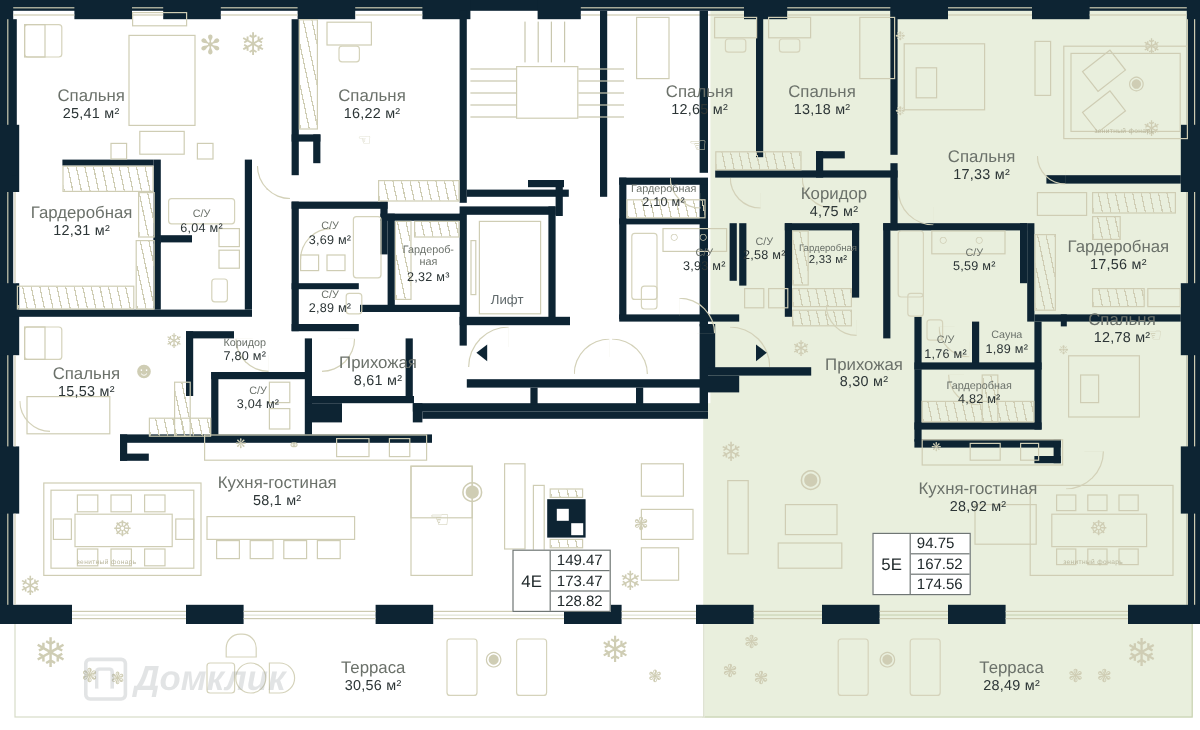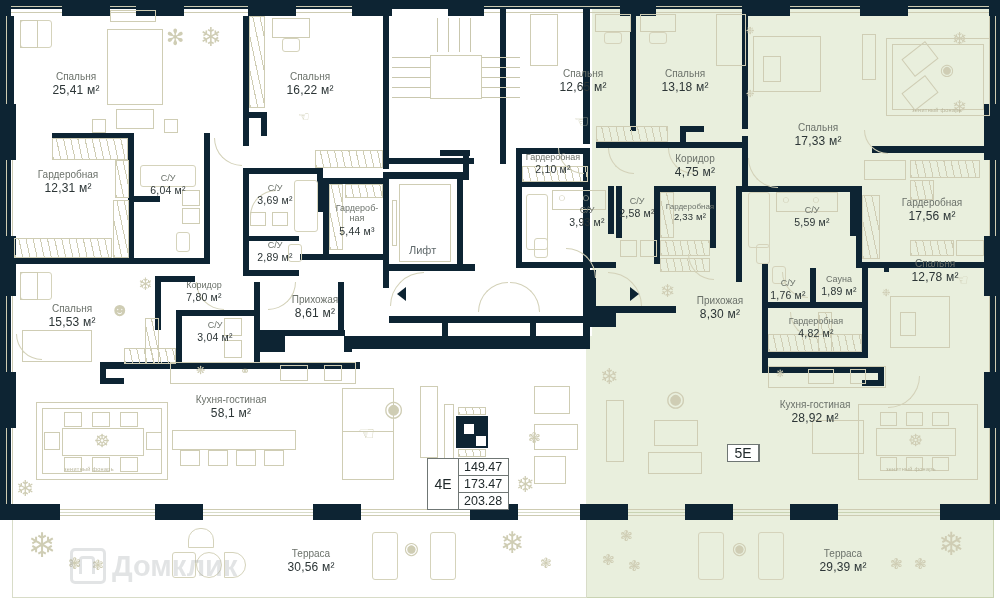--- a/index.html
+++ b/index.html
@@ -29,21 +29,21 @@
   
   .door{position:absolute;border:1px solid #d3d1b8;box-sizing:border-box;background:transparent;}
   .door.tl{border-radius:100% 0 0 0;border-right:none;border-bottom:none;}
   .door.tr{border-radius:0 100% 0 0;border-left:none;border-bottom:none;}
   .door.bl{border-radius:0 0 0 100%;border-right:none;border-top:none;}
   .door.br{border-radius:0 0 100% 0;border-left:none;border-top:none;}
 
   
   .rl{position:absolute;text-align:center;color:#5f6660;line-height:1.15;
       white-space:nowrap;pointer-events:none;}
-  .rl .nm{font-size:10px;color:#6b716a;display:block;}
+  .rl .nm{font-size:14px;color:#6b716a;display:block;}
   .rl .ar{font-size:12px;color:#2c3536;display:block;margin-top:1px;letter-spacing:.2px;}
   .rl.sm .nm{font-size:9px;}
   .rl.sm .ar{font-size:10.5px;}
   .rl.xs .nm{font-size:8px;}
   .rl.xs .ar{font-size:9.5px;}
   .rl.wrap{white-space:normal;width:54px;}
   .lift-lbl{position:absolute;font-size:11px;color:#616a6c;}
   .tiny-note{position:absolute;font-size:5.5px;color:#b9b69c;letter-spacing:.3px;}
 
   
@@ -54,21 +54,21 @@
   .badge .nums{display:flex;flex-direction:column;}
   .badge .nums span{padding:1px 6px 1px 5px;text-align:left;}
   .badge .nums span+span{border-top:1px solid #6f7674;}
 
   
   .arrw{position:absolute;width:0;height:0;}
   .arrw.left{border-top:7px solid transparent;border-bottom:7px solid transparent;border-right:9px solid #0d2433;}
   .arrw.right{border-top:7px solid transparent;border-bottom:7px solid transparent;border-left:9px solid #0d2433;}
 
   
-  .wm{position:absolute;display:flex;align-items:center;gap:6px;opacity:.28;}
+  .wm{position:absolute;display:flex;align-items:center;gap:6px;opacity:.28;font-style:italic;}
   .wm .wmtxt{font-size:29px;font-weight:bold;color:#9aa0a4;letter-spacing:0px;}
   .wm .wmico{width:30px;height:30px;border:3px solid #9aa0a4;border-radius:5px;position:relative;}
   .wm .wmico:after{content:"";position:absolute;left:6px;top:5px;width:10px;height:15px;
      border:3px solid #9aa0a4;border-radius:4px 4px 0 0;border-bottom:none;}
 
   
   .glyph{position:absolute;color:#cfcdb4;line-height:1;user-select:none;}
   .stair-step{position:absolute;border-top:1px solid #c9c7ae;}
   .stair-stepv{position:absolute;border-left:1px solid #c9c7ae;}
 </style>
@@ -451,21 +451,21 @@
   <div class="rl sm" style="left:130px;top:173px;width:76px;">
     <span class="nm">С/У</span>
     <span class="ar">6,04 м²</span>
   </div>
   <div class="rl sm" style="left:240px;top:183px;width:70px;">
     <span class="nm">С/У</span>
     <span class="ar">3,69 м²</span>
   </div>
   <div class="rl sm wrap" style="left:330px;top:203px;">
     <span class="nm">Гардероб­ная</span>
-    <span class="ar">5,44 м³</span>
+    <span class="ar">2,32 м³</span>
   </div>
   <div class="rl sm" style="left:240px;top:240px;width:70px;">
     <span class="nm">С/У</span>
     <span class="ar">2,89 м²</span>
   </div>
   <div class="rl sm" style="left:163px;top:280px;width:82px;">
     <span class="nm">Коридор</span>
     <span class="ar">7,80 м²</span>
   </div>
   <div class="rl" style="left:270px;top:294px;width:90px;">
@@ -548,21 +548,21 @@
   <div class="rl sm" style="left:770px;top:316px;width:92px;">
     <span class="nm">Гардеробная</span>
     <span class="ar">4,82 м²</span>
   </div>
   <div class="rl" style="left:752px;top:399px;width:126px;">
     <span class="nm">Кухня-гостиная</span>
     <span class="ar">28,92 м²</span>
   </div>
   <div class="rl" style="left:780px;top:548px;width:126px;">
     <span class="nm">Терраса</span>
-    <span class="ar">29,39 м²</span>
+    <span class="ar">28,49 м²</span>
   </div>
 
   <div class="glyph" style="left:28px;top:528px;font-size:34px;">❄</div>
   <div class="glyph" style="left:68px;top:556px;font-size:16px;">❃</div>
   <div class="glyph" style="left:92px;top:558px;font-size:14px;">❃</div>
   <div class="ln2" style="left:188px;top:528px;width:26px;height:20px;border-radius:12px 12px 0 0;"></div>
   <div class="ln2" style="left:172px;top:552px;width:24px;height:26px;"></div>
   <div class="ln2" style="left:196px;top:552px;width:26px;height:26px;border-radius:13px;"></div>
   <div class="ln2" style="left:224px;top:552px;width:22px;height:26px;border-radius:0 13px 13px 0;"></div>
   <div class="ln2" style="left:372px;top:532px;width:26px;height:48px;"></div>
@@ -587,26 +587,31 @@
   <div class="zone zone-white" style="left:476px;top:436px;width:10px;height:10px;"></div>
   <div class="hatch" style="left:458px;top:407px;width:28px;height:8px;"></div>
   <div class="hatch" style="left:458px;top:449px;width:28px;height:8px;"></div>
   <div class="ln" style="left:444px;top:404px;width:10px;height:56px;"></div>
 
   <div class="badge" style="left:427px;top:458px;">
     <div class="code">4E</div>
     <div class="nums">
       <span>149.47</span>
       <span>173.47</span>
-      <span>203.28</span>
+      <span>128.82</span>
     </div>
   </div>
 
   <div class="badge" style="left:727px;top:444px;">
     <div class="code">5E</div>
+    <div class="nums">
+      <span>94.75</span>
+      <span>167.52</span>
+      <span>174.56</span>
+    </div>
   </div>
 
   <div class="wm" style="left:70px;top:548px;">
     <div class="wmico"></div>
     <div class="wmtxt">Домклик</div>
   </div>
 
 </div>
 
 </body></html>

